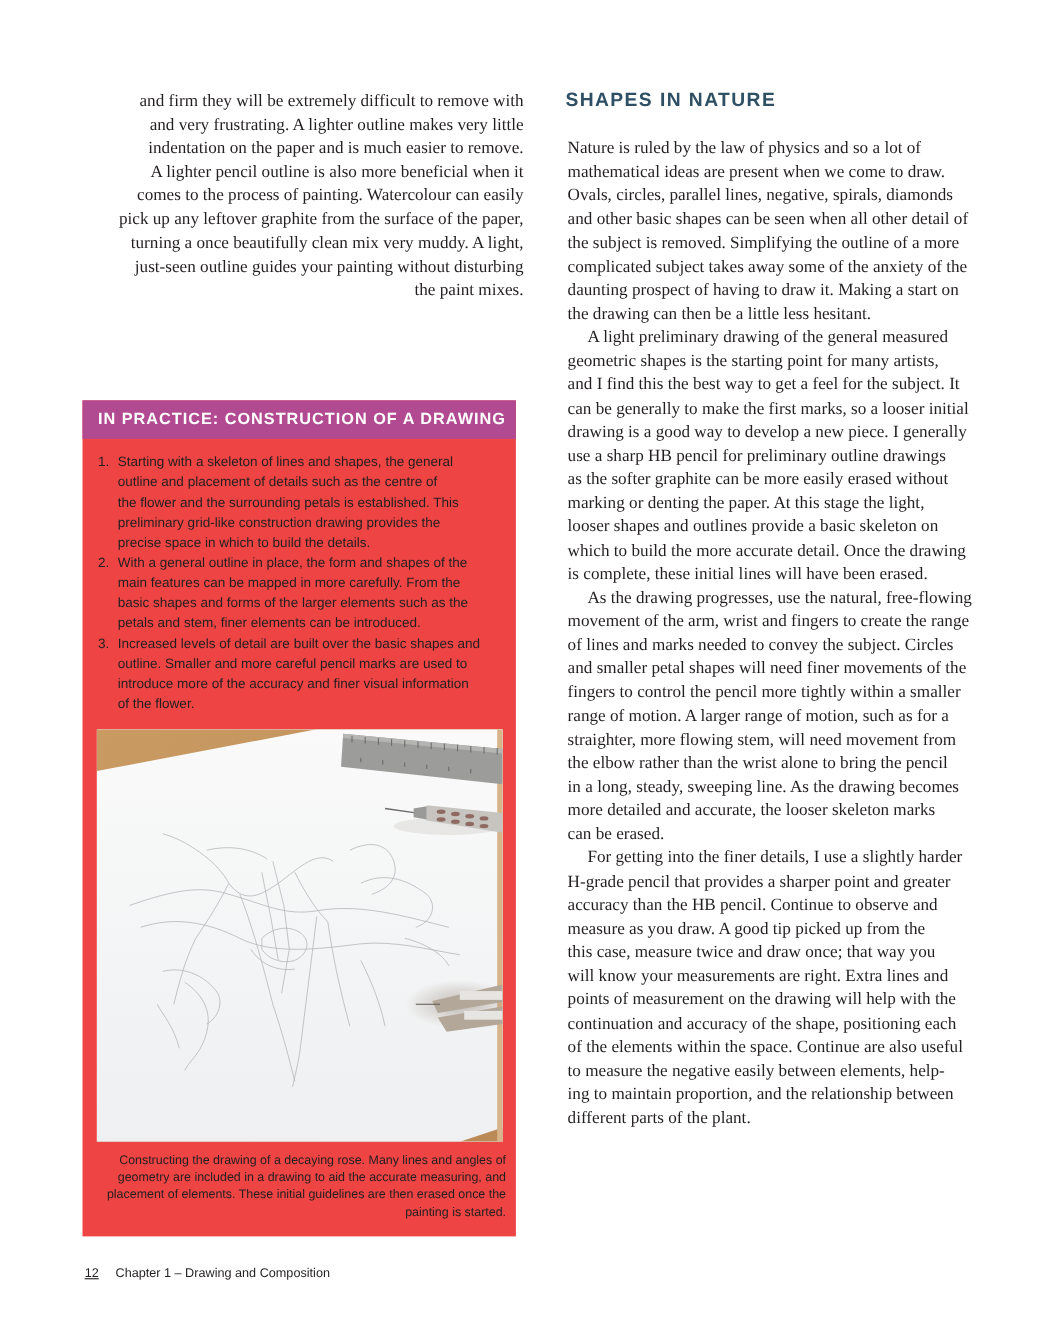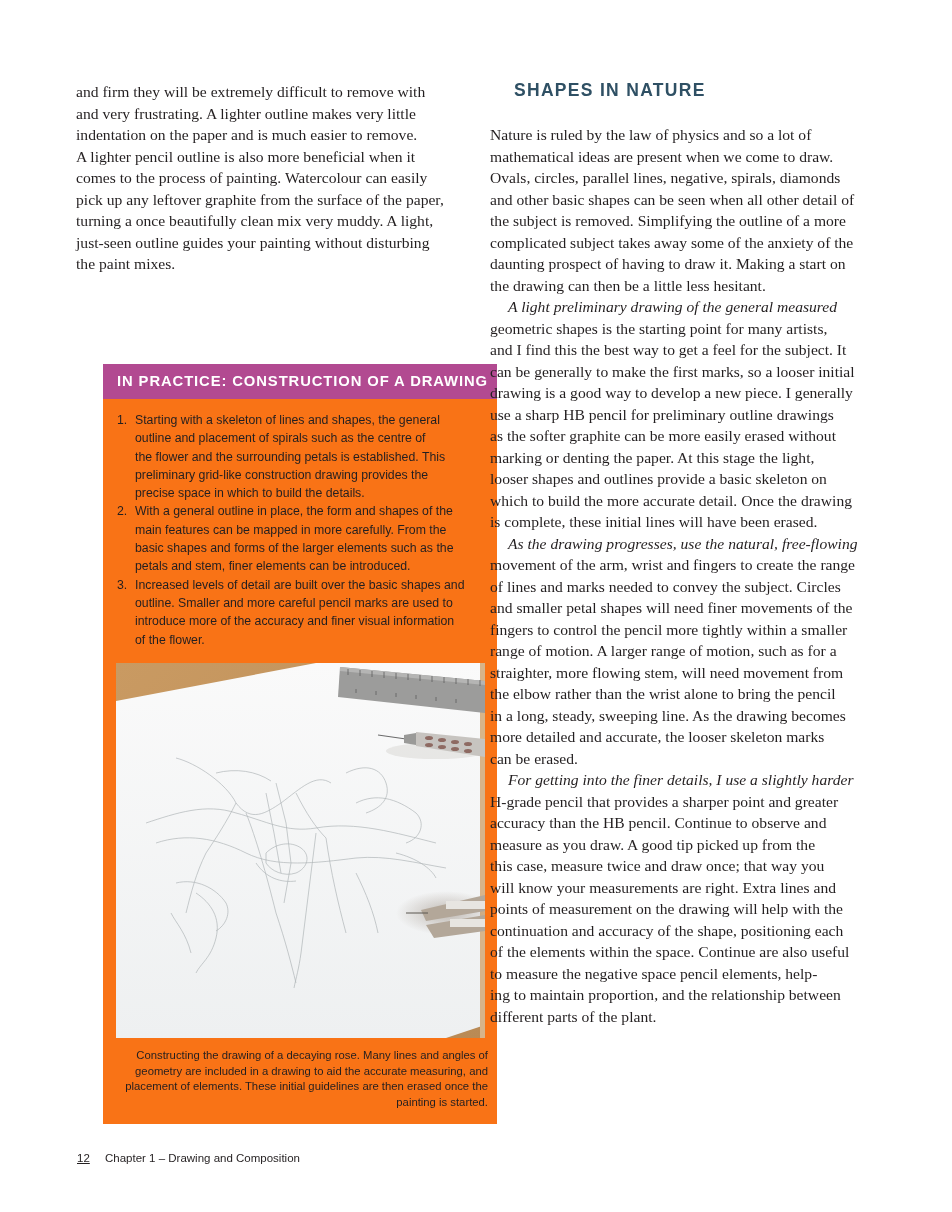--- a/index.html
+++ b/index.html
@@ -8,21 +8,21 @@
     color: #231f20;
   }
   .serif { font-family: "Liberation Serif", "DejaVu Serif", serif; }
   .sans { font-family: "Liberation Sans", "DejaVu Sans", sans-serif; }
 
   
   #left-text {
     position: absolute; left: 76px; top: 81px; width: 400px;
     font-size: 15.6px; line-height: 21.5px;
   }
-  #left-text .line { display: block; white-space: nowrap; }
+  #left-text .line { display: block; white-space: nowrap; text-align: right; }
 
   
   #sidebar {
     position: absolute; left: 75px; top: 364px; width: 394px; height: 760px;
     background: #ebe9e4;
   }
   #sidebar-header {
     position: absolute; left: 0; top: 0; width: 394px; height: 35px;
     background: #b24a91; color: #ffffff;
     font-weight: bold; font-size: 14.8px; letter-spacing: 0.9px;
@@ -57,45 +57,45 @@
   
   #section-heading {
     position: absolute; left: 490px; top: 80px;
     font-size: 17.5px; font-weight: bold; letter-spacing: 1.3px; color: #2f5064;
     white-space: nowrap;
   }
   #right-text {
     position: absolute; left: 490px; top: 124px; width: 400px;
     font-size: 15.6px; line-height: 21.5px;
   }
-  #right-text .line { display: block; white-space: nowrap; }
-  #right-text .indent { padding-left: 18px; font-style: italic; }
+  #right-text .line { display: block; white-space: nowrap; margin-left: 26px; }
+  #right-text .indent { padding-left: 18px; }
 </style>
 </head>
 <body>
 
 <div id="left-text" class="serif">
     <span class="line">and firm they will be extremely difficult to remove with</span>
     <span class="line">and very frustrating. A lighter outline makes very little</span>
     <span class="line">indentation on the paper and is much easier to remove.</span>
     <span class="line">A lighter pencil outline is also more beneficial when it</span>
     <span class="line">comes to the process of painting. Watercolour can easily</span>
     <span class="line">pick up any leftover graphite from the surface of the paper,</span>
     <span class="line">turning a once beautifully clean mix very muddy. A light,</span>
     <span class="line">just-seen outline guides your painting without disturbing</span>
     <span class="line">the paint mixes.</span>
   </div>
 
-<div id="sidebar" style="background: #f97316; margin-left: 28px;">
+<div id="sidebar" style="background: #ef4444;">
   <div id="sidebar-header" class="sans" style="background: rgb(178, 74, 145);">IN PRACTICE: CONSTRUCTION OF A DRAWING</div>
   <div id="steps" class="sans">
       <div class="step">
         <span class="num">1.</span>
         <span class="line">Starting with a skeleton of lines and shapes, the general</span>
-        <span class="line">outline and placement of spirals such as the centre of</span>
+        <span class="line">outline and placement of details such as the centre of</span>
         <span class="line">the flower and the surrounding petals is established. This</span>
         <span class="line">preliminary grid-like construction drawing provides the</span>
         <span class="line">precise space in which to build the details.</span>
       </div>
       <div class="step">
         <span class="num">2.</span>
         <span class="line">With a general outline in place, the form and shapes of the</span>
         <span class="line">main features can be mapped in more carefully. From the</span>
         <span class="line">basic shapes and forms of the larger elements such as the</span>
         <span class="line">petals and stem, finer elements can be introduced.</span>
@@ -261,17 +261,17 @@
     <div>
       <span class="line indent">For getting into the finer details, I use a slightly harder</span>
       <span class="line">H-grade pencil that provides a sharper point and greater</span>
       <span class="line">accuracy than the HB pencil. Continue to observe and</span>
       <span class="line">measure as you draw. A good tip picked up from the</span>
       <span class="line">this case, measure twice and draw once; that way you</span>
       <span class="line">will know your measurements are right. Extra lines and</span>
       <span class="line">points of measurement on the drawing will help with the</span>
       <span class="line">continuation and accuracy of the shape, positioning each</span>
       <span class="line">of the elements within the space. Continue are also useful</span>
-      <span class="line">to measure the negative space pencil elements, help-</span>
+      <span class="line">to measure the negative easily between elements, help-</span>
       <span class="line">ing to maintain proportion, and the relationship between</span>
       <span class="line">different parts of the plant.</span>
     </div>
   </div>
 
 </body></html>

